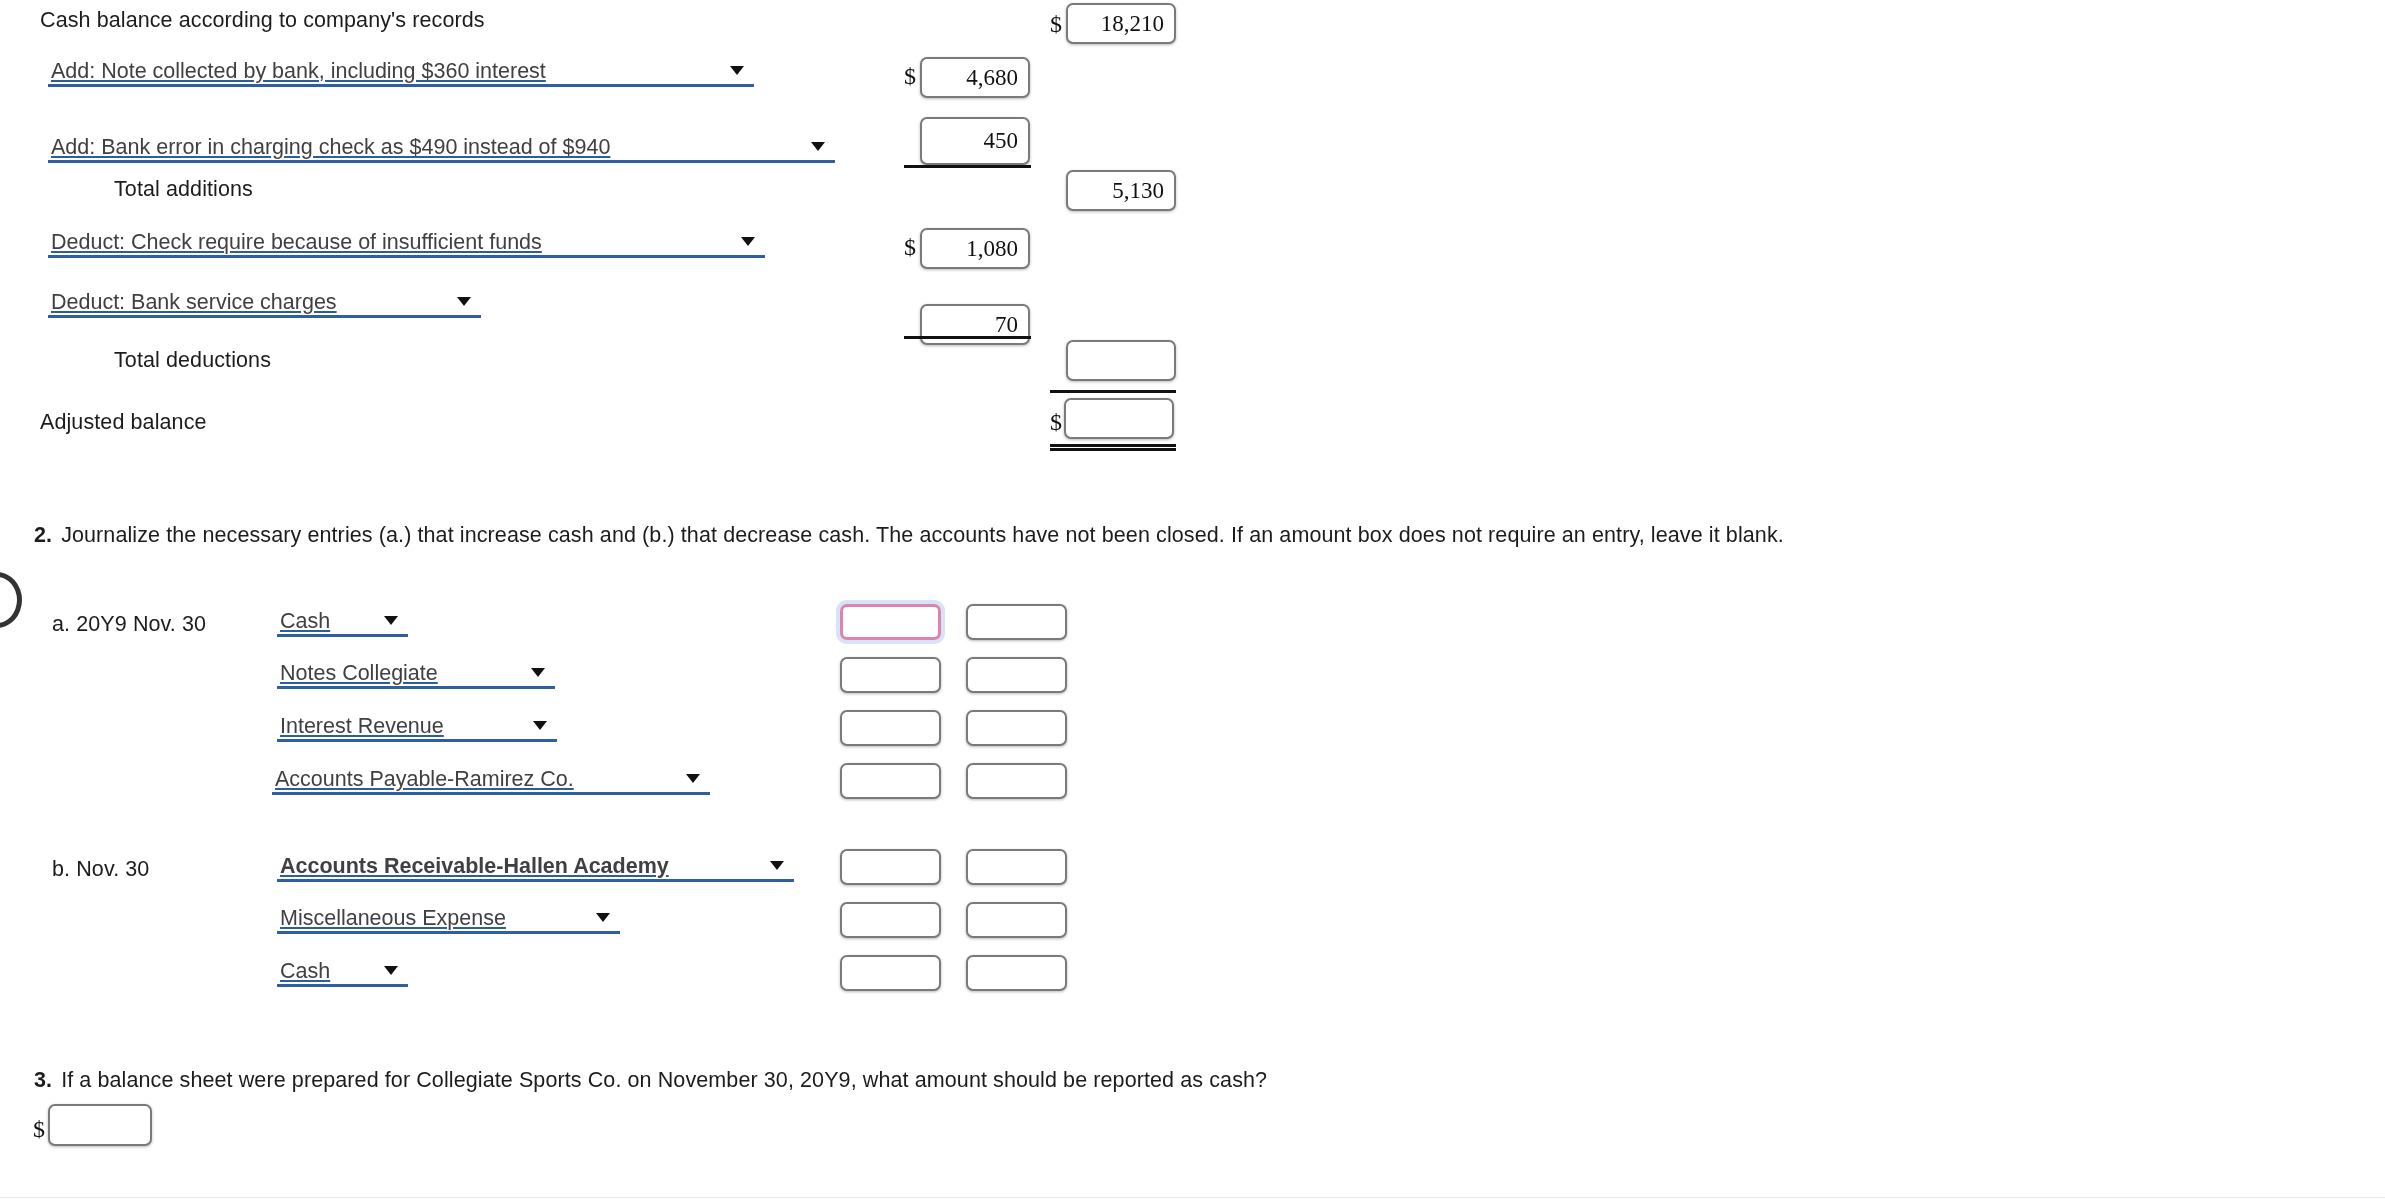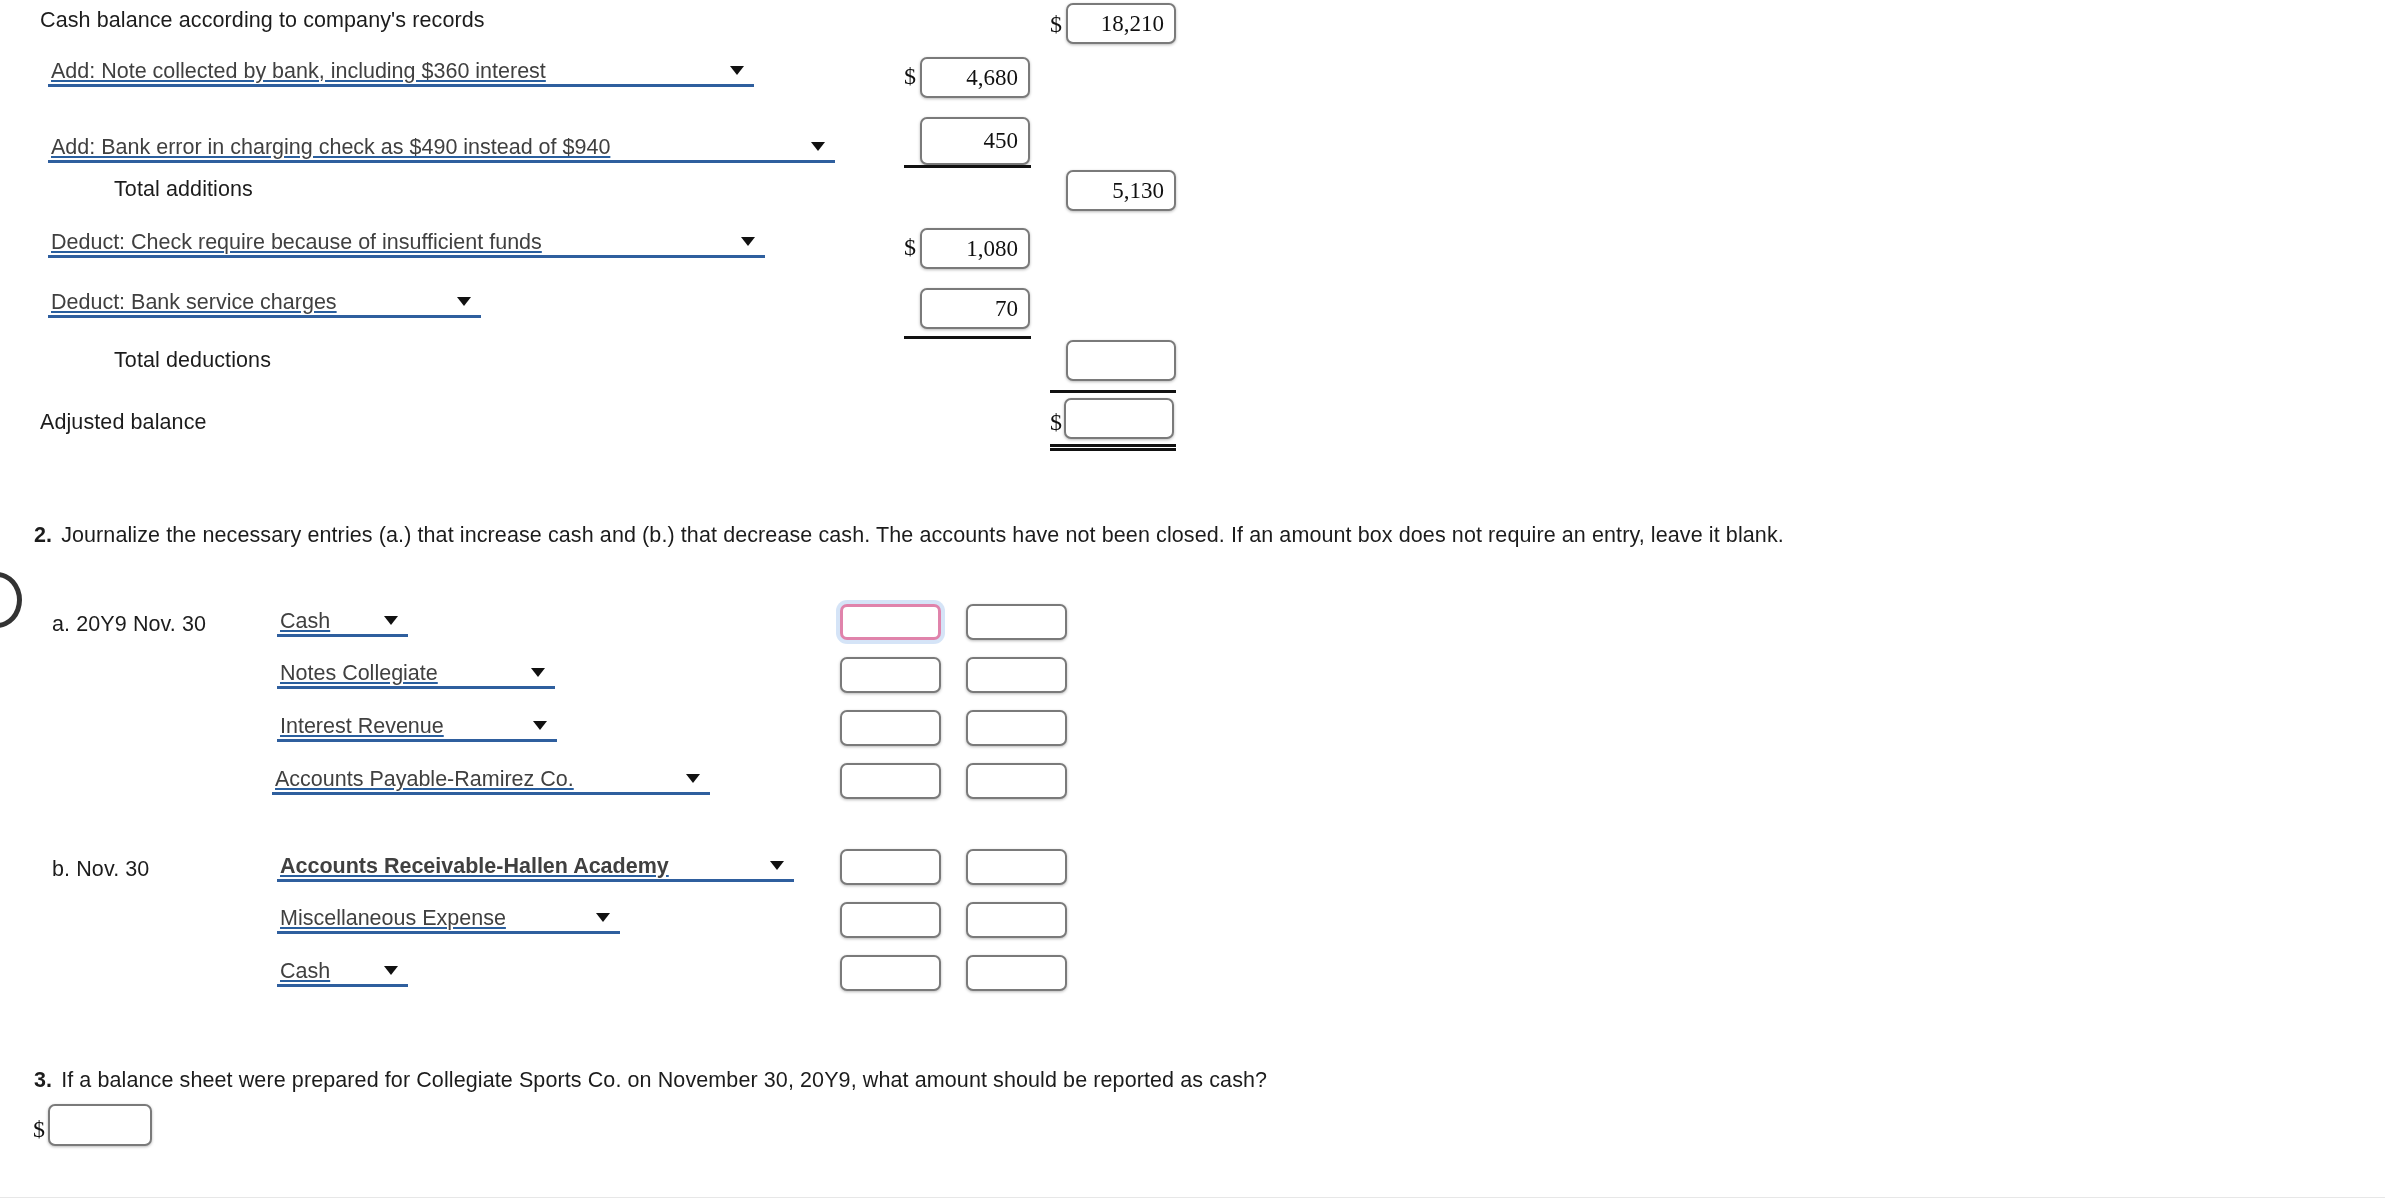--- a/index.html
+++ b/index.html
@@ -173,21 +173,21 @@
   <div class="dollar" style="left:904px; top:235px;">$</div>
   <div class="box" style="left:920px; top:228px; width:110px; height:41px;">1,080</div>
 
   <div class="sel" style="left:48px; top:288px; width:433px;">
     <span class="sel-text">Deduct: Bank service charges</span>
     <span class="caret-wrap">
         <span class="tri"></span>
       </span>
   </div>
   <div class="dollar" style="left:904px; top:295px;"></div>
-  <div class="box" style="left:920px; top:288px; width:110px; height:41px;">70</div>
+  <div class="box" style="left:920px; top:304px; width:110px; height:41px;">70</div>
 
   <div class="rule" style="left:904px; top:336px; width:127px;"></div>
 
   <div class="label" style="left:114px; top:348px;">Total deductions</div>
   <div class="box" style="left:1066px; top:340px; width:110px; height:41px;"></div>
 
   <div class="rule" style="left:1050px; top:390px; width:126px;"></div>
 
   <div class="label" style="left:40px; top:410px;">Adjusted balance</div>
   <div class="dollar" style="left:1050px; top:410px;">$</div>

